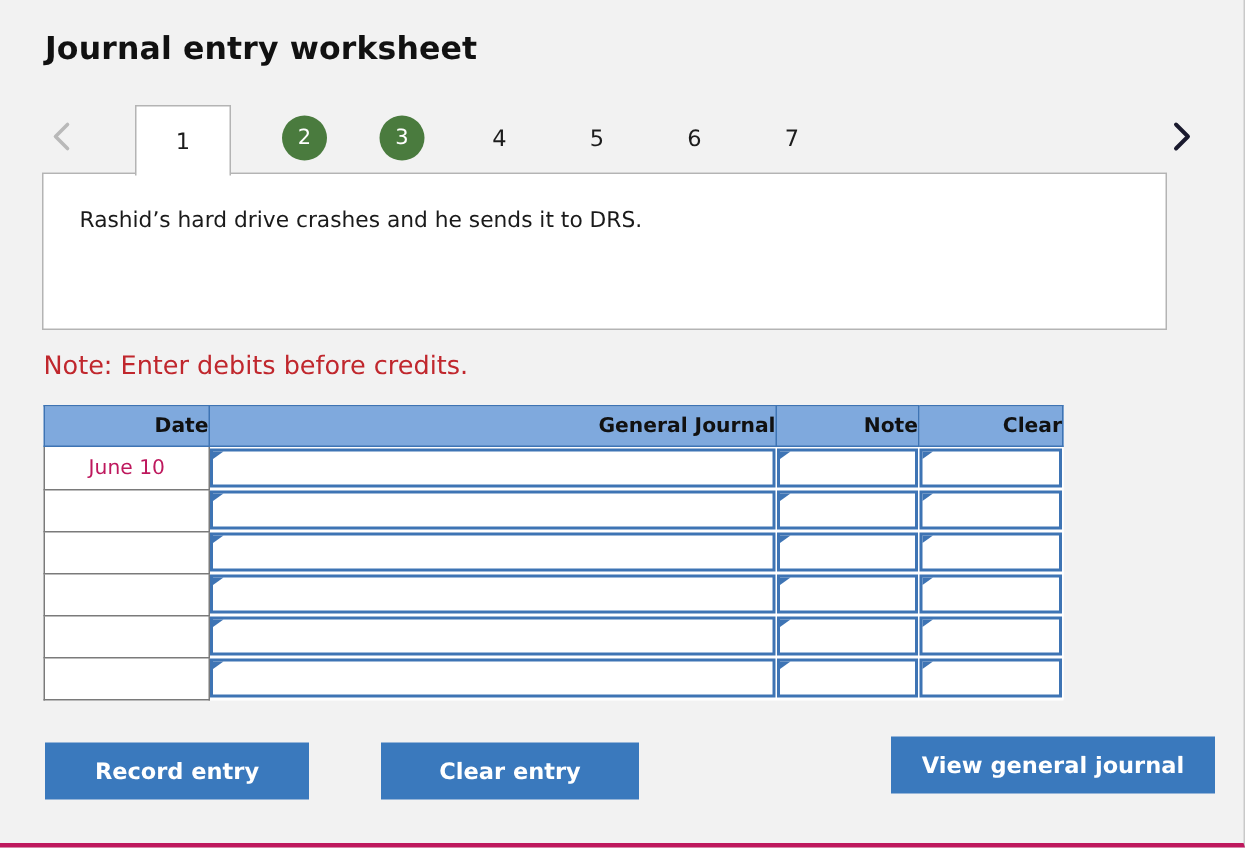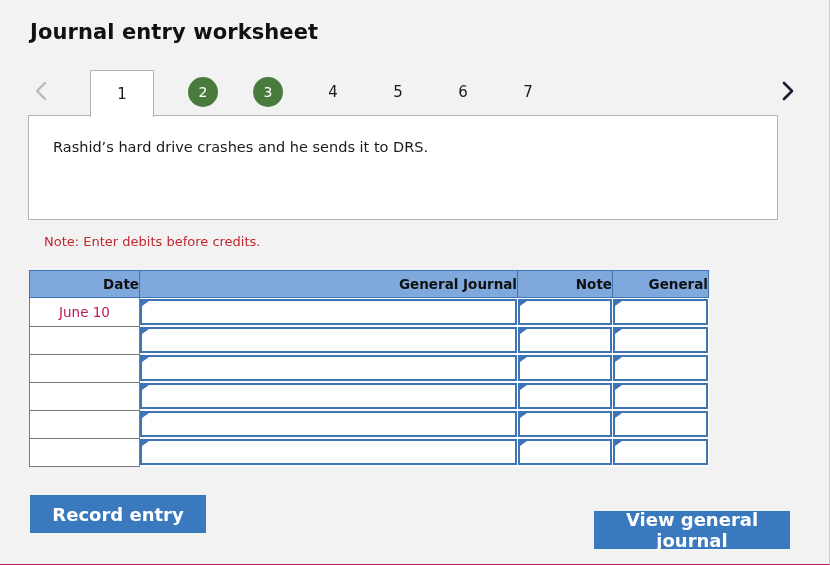--- a/index.html
+++ b/index.html
@@ -13,21 +13,21 @@
     font-family: "DejaVu Sans", sans-serif;
     overflow: hidden;
   }
   #page {
     position: relative;
     width: 830px;
     height: 565px;
     background: #f2f2f2;
     box-sizing: border-box;
     border-right: 1px solid #c9c9c9;
-    border-bottom: 1px solid #be185d;
+    border-bottom: 3px solid #be185d;
   }
 
   
   .page-title {
     position: absolute;
     left: 30px;
     top: 20px;
     font-size: 21px;
     font-weight: bold;
     color: #111111;
@@ -111,23 +111,22 @@
     font-size: 14.5px;
     color: #1a1a1a;
     line-height: 1.35;
   }
 
   
   .note {
     position: absolute;
     left: 29px;
     top: 234px;
-    font-size: 13px;
+    font-size: 17px;
     color: #c0272d;
-    margin-left: 15px;
   }
 
   
   .journal {
     position: absolute;
     left: 29px;
     top: 270px;
     width: 679px;
     border-collapse: collapse;
     table-layout: fixed;
@@ -183,33 +182,33 @@
     border-bottom: 5px solid transparent;
     border-right: 7px solid transparent;
   }
 
   
   .btn {
     position: absolute;
     height: 38px;
     background: #3a79bd;
     color: #ffffff;
-    font-size: 18px;
+    font-size: 15px;
     font-weight: bold;
     display: flex;
     align-items: center;
     justify-content: center;
     border: none;
     cursor: pointer;
     font-family: "DejaVu Sans", sans-serif;
     box-sizing: border-box;
   }
   .btn-record { left: 30px;  top: 495px; width: 176px; }
   .btn-clear  { left: 254px; top: 495px; width: 172px; }
-  .btn-view   { left: 594px; top: 511px; width: 196px; }
+  .btn-view   { left: 594px; top: 491px; width: 216px; }
 </style>
 </head>
 <body>
 
 <div id="page">
 
   <div class="page-title">Journal entry worksheet</div>
 
   <div class="tabstrip">
 
@@ -261,21 +260,21 @@
       <col class="col-date">
       <col class="col-gj">
       <col class="col-debit">
       <col class="col-credit">
     </colgroup>
     <thead>
       <tr>
         <th>Date</th>
         <th>General Journal</th>
         <th>Note</th>
-        <th>General</th>
+        <th>Clear</th>
       </tr>
     </thead>
     <tbody id="journal-body">
         <tr>
           <td class="date-cell">June 10</td>
           <td class="input-cell">
             <div class="cellbox">
               <span class="cellflag"></span>
             </div>
           </td>
@@ -378,16 +377,17 @@
             <div class="cellbox">
               <span class="cellflag"></span>
             </div>
           </td>
         </tr>
       </tbody>
   </table>
 
   <button class="btn btn-record">Record entry</button>
 
+  <button class="btn btn-clear">Clear entry</button>
 
   <button class="btn btn-view">View general journal</button>
 
 </div>
 
 </body></html>

